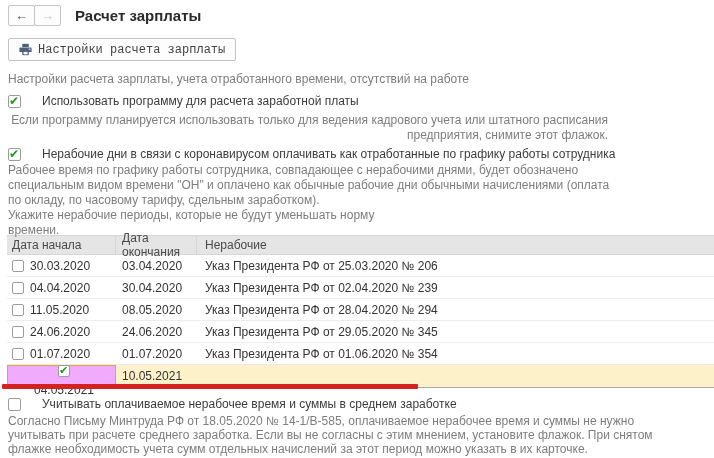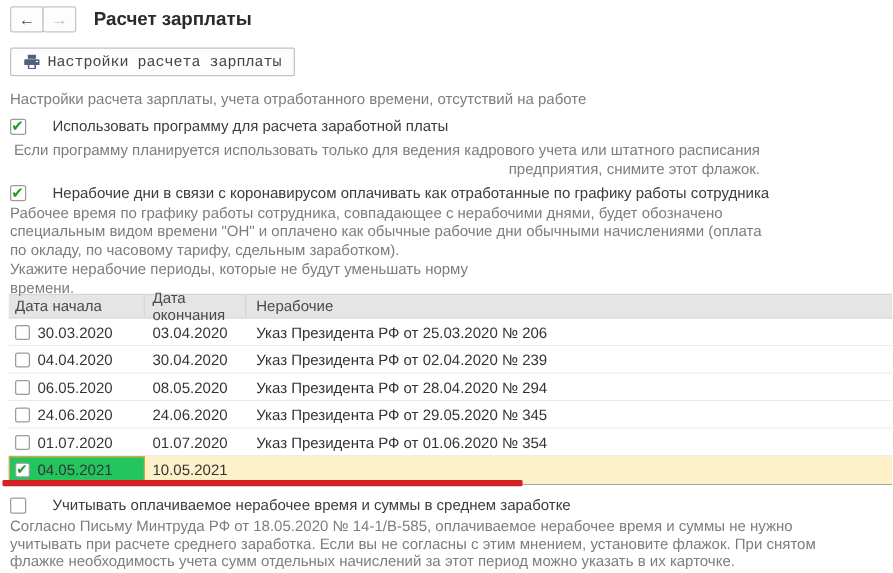--- a/index.html
+++ b/index.html
@@ -67,22 +67,23 @@
   .c3 { flex:1;      padding-left:8px; }
   .thead .c1, .thead .c2 { border-right:1px solid #d6d6d6; }
   .trow { display:flex; height:22px; align-items:center;
     border-bottom:1px solid #ececec; color:#333; background:#fff; }
   .trow:last-child { border-bottom:none; }
   .trow .c1 { display:flex; align-items:center; gap:6px; }
   .trow .checkbox { width:12px; height:12px; flex-basis:12px; }
   .trow .checkbox.checked::after { font-size:11px; top:-2px; }
   .trow.highlighted { background:#fdf1ca; }
   .trow.highlighted .c1 {
-    background:#22c55e; height:100%;
+    background:#f0abfc; height:100%;
     box-shadow: inset 0 0 0 1px #e2a43b;
+    flex-direction: column;
   }
   .red-line {
     position:relative; z-index:5; margin-top:-4px; margin-left:2px;
     width:416px; height:5px; background:#d42222; border-radius:1px;
   }
 </style>
 </head>
 <body>
 
 <div>
@@ -146,21 +147,21 @@
         <span class="checkbox"></span>
         <span>04.04.2020</span>
       </div>
       <div class="c c2">30.04.2020</div>
       <div class="c c3">Указ Президента РФ от 02.04.2020 № 239</div>
     </div>
 
     <div class="trow">
       <div class="c c1">
         <span class="checkbox"></span>
-        <span>06.05.2020</span>
+        <span>11.05.2020</span>
       </div>
       <div class="c c2">08.05.2020</div>
       <div class="c c3">Указ Президента РФ от 28.04.2020 № 294</div>
     </div>
 
     <div class="trow">
       <div class="c c1">
         <span class="checkbox"></span>
         <span>24.06.2020</span>
       </div>

